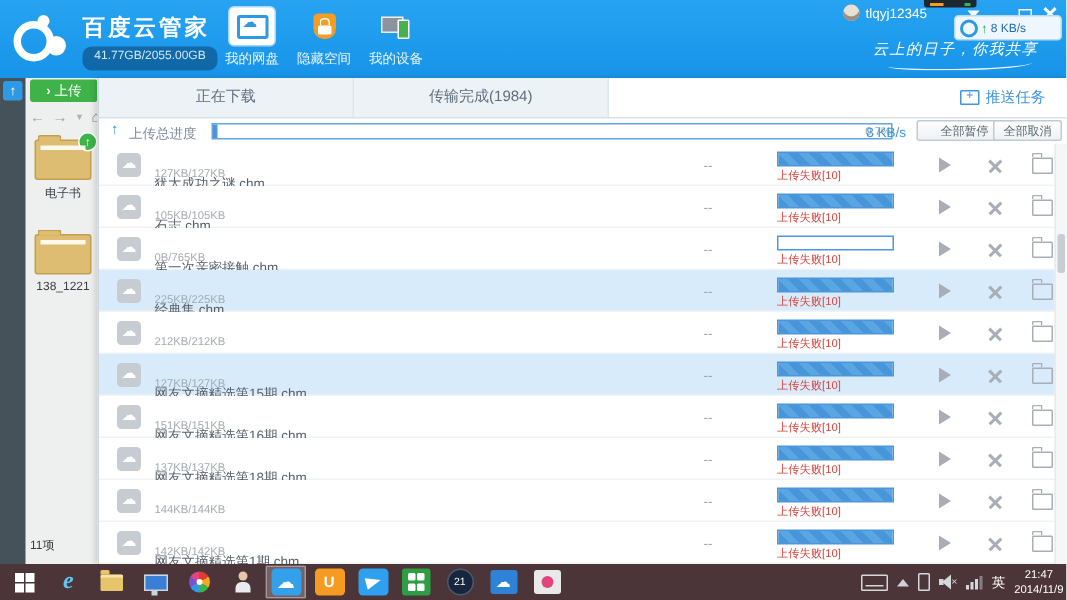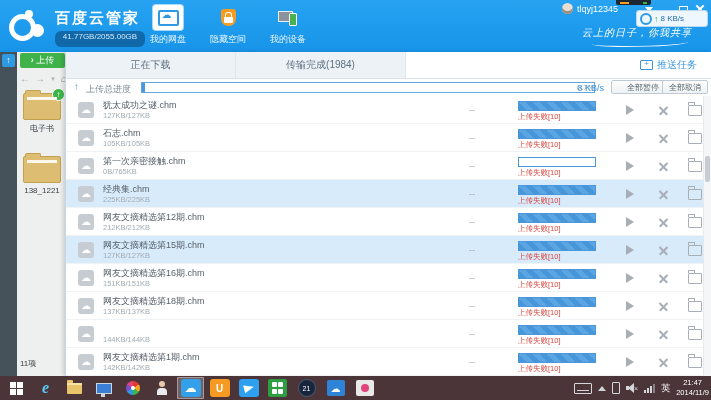--- a/index.html
+++ b/index.html
@@ -7,21 +7,21 @@
        font-family:"Liberation Sans",sans-serif;-webkit-font-smoothing:antialiased;}
   
   .header{position:absolute;left:0;top:0;right:0;height:52px;background:linear-gradient(#27a3f2,#1794e8);}
   .logo{position:absolute;left:8px;top:7px;width:40px;height:38px;}
   .logo .ring{position:absolute;left:1px;top:7px;width:17px;height:17px;border:5px solid #fff;border-radius:50%;}
   .logo .dot{position:absolute;left:23px;top:17px;width:13px;height:13px;background:#fff;border-radius:50%;}
   .logo .dot2{position:absolute;left:17px;top:3px;width:8px;height:8px;background:#fff;border-radius:50%;}
   .app-title{position:absolute;left:55px;top:9px;color:#fff;font-size:15px;font-weight:bold;letter-spacing:2px;}
   .storage-pill{position:absolute;left:55px;top:31px;width:90px;height:16px;border-radius:6px;
       background:rgba(8,58,104,.5);color:#cfe9fb;font-size:8px;line-height:12px;text-align:center;}
-  .nav{position:absolute;left:144px;top:5px;display:flex;gap:12px;}
+  .nav{position:absolute;left:144px;top:5px;display:flex;}
   .nav-item{width:48px;text-align:center;color:#eaf6ff;font-size:9px;cursor:default;}
   .nav-icon{width:30px;height:25px;margin:0 auto 3px;display:flex;align-items:center;justify-content:center;border-radius:3px;}
   .nav-item.active .nav-icon{background:#fff;box-shadow:0 0 0 1px rgba(255,255,255,.6);}
   .icon-netdisk{width:17px;height:12px;border:2px solid #2e9ae3;border-radius:2px;position:relative;background:#fff;}
   .icon-netdisk::before{content:"☁";position:absolute;left:2px;top:-3px;color:#2e9ae3;font-size:10px;}
   .icon-shield{width:15px;height:17px;background:#f59d23;border-radius:3px 3px 7px 7px;position:relative;}
   .icon-shield::before{content:"";position:absolute;left:4px;top:3px;width:5px;height:4px;border:1.5px solid #fff;border-bottom:none;border-radius:3px 3px 0 0;}
   .icon-shield::after{content:"";position:absolute;left:3px;top:8px;width:9px;height:6px;background:#fff;border-radius:1px;}
   .icon-devices{position:relative;width:20px;height:16px;}
   .icon-devices .mon{position:absolute;left:0;top:1px;width:13px;height:9px;background:#8b949c;border:1px solid #e8eef2;}
@@ -85,21 +85,21 @@
   .tb-ptext{position:absolute;left:0;right:0;top:0;text-align:right;font-size:7.5px;line-height:9px;color:#98a4af;}
   .tb-speed{position:absolute;left:492px;top:4px;width:46px;text-align:right;font-size:9px;color:#3e96dd;}
   .btn{position:absolute;top:1px;height:14px;line-height:13px;text-align:center;font-size:8px;color:#57676f;
       background:linear-gradient(#fdfdfd,#eef2f5);border:1px solid #bfcad4;border-radius:2px;cursor:pointer;box-sizing:border-box;}
   .btn-pause{left:545px;width:64px;} .btn-cancel{left:596px;width:46px;}
   .list{position:absolute;left:0;top:44px;right:7px;bottom:0;overflow:hidden;}
   .row{position:relative;height:28px;border-bottom:1px solid #f0f3f6;box-sizing:border-box;background:#fff;}
   .row.selected{background:#d8ebfb;}
   .file-icon{position:absolute;left:12px;top:6px;width:16px;height:16px;background:#c6ccd2;border-radius:3px;}
   .file-icon::before{content:"☁";position:absolute;left:0;right:0;top:0;text-align:center;color:#fff;font-size:10px;line-height:16px;}
-  .r-name{position:absolute;left:37px;top:3px;font-size:9px;color:#566069;white-space:nowrap;}
+  .r-name{position:absolute;left:37px;top:20px;font-size:9px;color:#566069;white-space:nowrap;}
   .r-size{position:absolute;left:37px;top:15px;font-size:7.5px;color:#a3abb2;}
   .r-speed{position:absolute;left:403px;top:9px;font-size:9px;color:#9aa4ad;}
   .r-bar{position:absolute;left:452px;top:5px;width:76px;height:8px;border:1px solid #4a97dd;background:#fff;}
   .r-fill{height:100%;background:repeating-linear-gradient(45deg,#4796da 0 5px,#5aa5e2 5px 10px);}
   .r-status{position:absolute;left:452px;top:16px;font-size:7.5px;color:#d9443c;}
   .act-play{position:absolute;left:560px;top:9px;width:0;height:0;border-left:8px solid #a7aeb5;border-top:5px solid transparent;border-bottom:5px solid transparent;cursor:pointer;}
   .act-close{position:absolute;left:592px;top:9px;width:11px;height:11px;cursor:pointer;}
   .act-close::before,.act-close::after{content:"";position:absolute;left:0;top:4.5px;width:11px;height:1.6px;background:#a7aeb5;}
   .act-close::before{transform:rotate(45deg);} .act-close::after{transform:rotate(-45deg);}
   .act-folder{position:absolute;left:622px;top:9px;width:12px;height:9px;border:1.5px solid #a7aeb5;border-radius:1px;cursor:pointer;}
@@ -302,21 +302,20 @@
     <div class="r-bar">
       <div class="r-fill" style="width: 100%;"></div>
     </div>
     <div class="r-status">上传失败[10]</div>
     <span class="act-play"></span>
     <span class="act-close"></span>
     <span class="act-folder"></span>
   </div>
         <div class="row">
     <div class="file-icon"></div>
-    <div class="r-name">网友文摘精选第12期.chm</div>
     <div class="r-size">212KB/212KB</div>
     <div class="r-speed">--</div>
     <div class="r-bar">
       <div class="r-fill" style="width: 100%;"></div>
     </div>
     <div class="r-status">上传失败[10]</div>
     <span class="act-play"></span>
     <span class="act-close"></span>
     <span class="act-folder"></span>
   </div>

